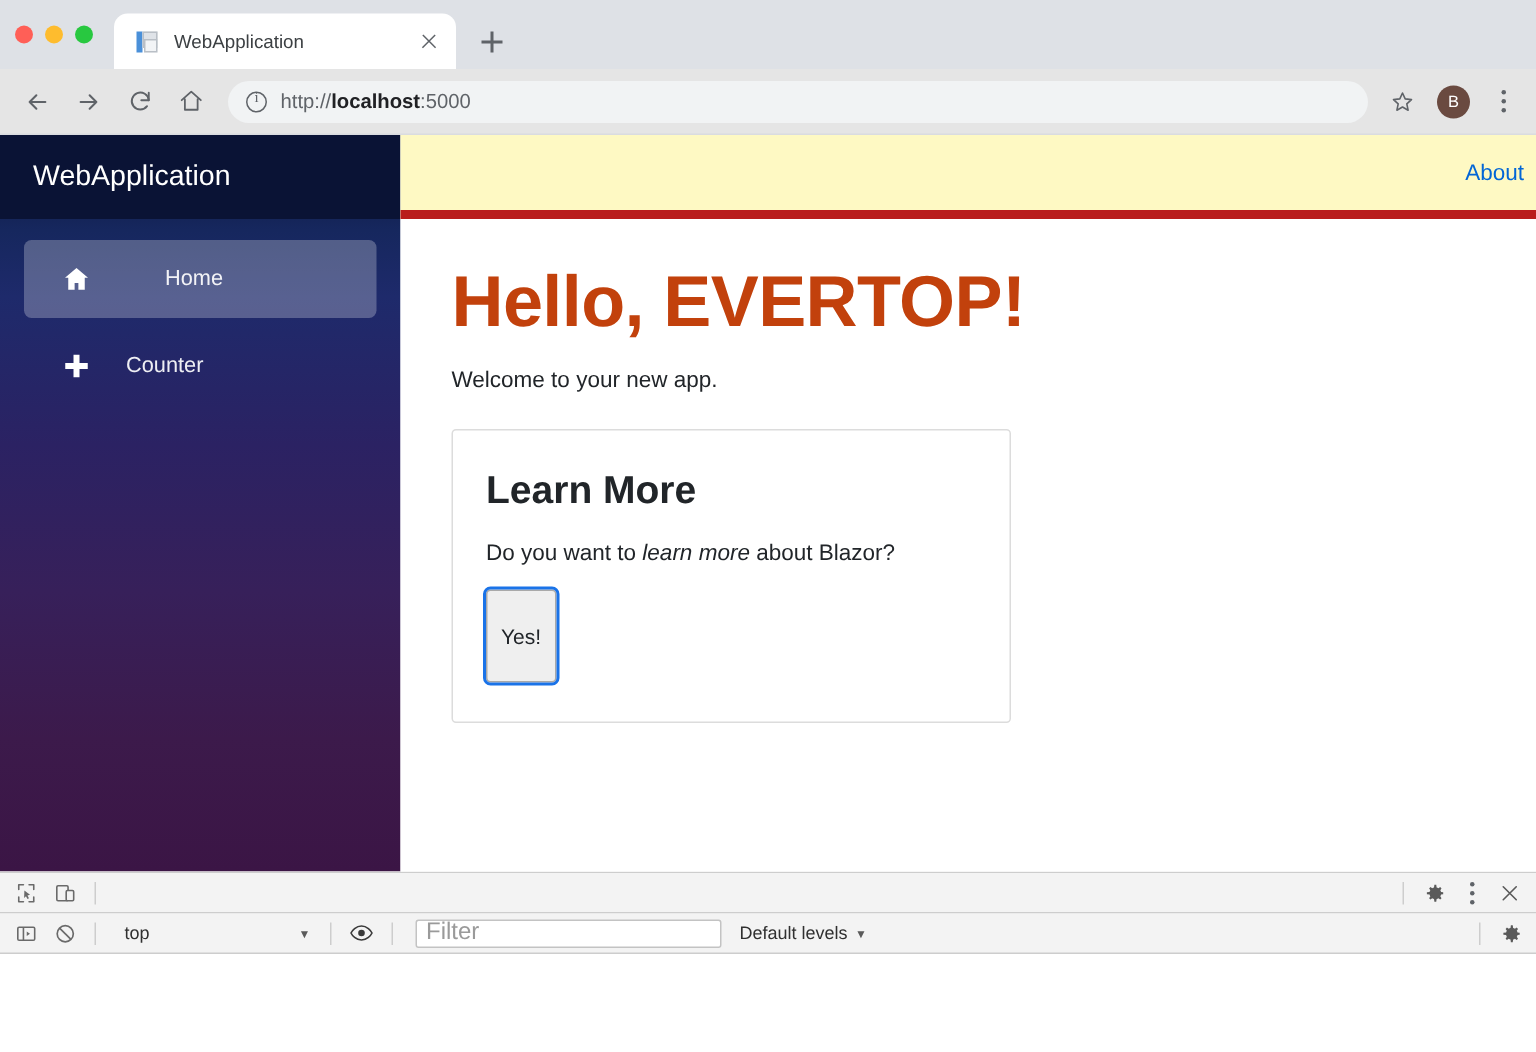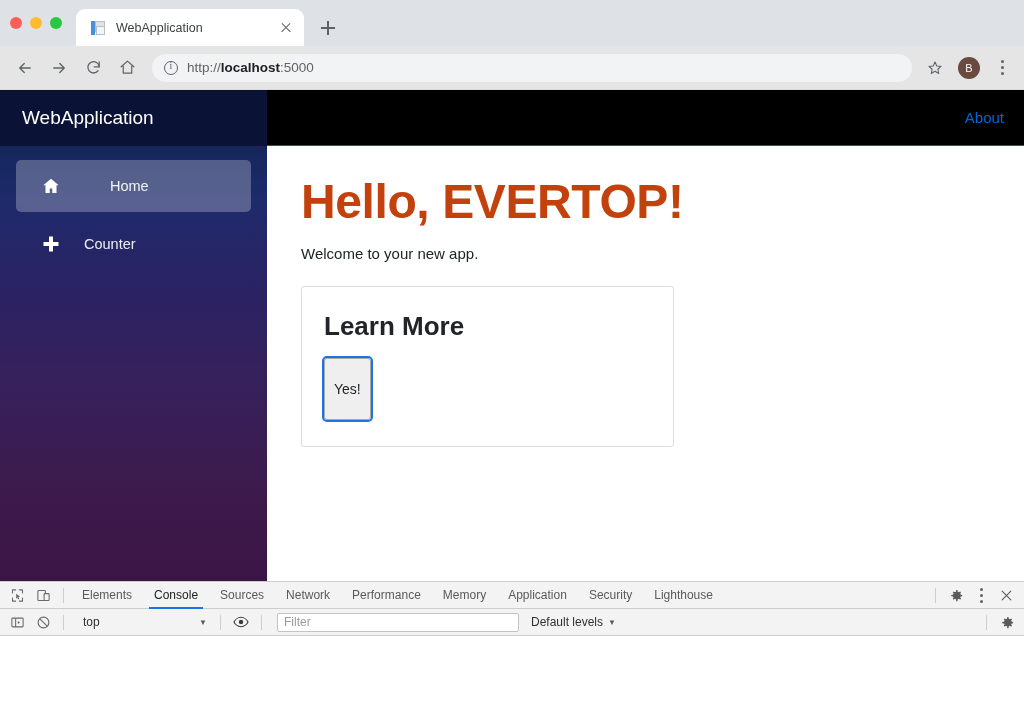--- a/index.html
+++ b/index.html
@@ -118,23 +118,23 @@
   .navitem {
     height: 52px; border-radius: 5px; display: flex; align-items: center;
     padding-left: 24px; gap: 22px; cursor: pointer;
   }
   .navitem.active { background: rgba(255,255,255,0.26); gap: 48px; }
   .navitem .ico { width: 22px; height: 22px; flex: 0 0 22px; display: flex; align-items: center; justify-content: center; }
   .navitem .lbl { color: rgba(255,255,255,0.92); font-size: 14.5px; }
 
   .content { flex: 1; background: #fff; display: flex; flex-direction: column; min-width: 0; }
   .topbar {
-    height: 56px; flex: 0 0 56px; background: #000000;
-    border-bottom: 1px solid #b91c1c;
-    display: flex; align-items: center; justify-content: flex-end; padding-right: 20px;
+    height: 56px; flex: 0 0 56px; background: #fef9c3;
+    border-bottom: 6px solid #b91c1c;
+    display: flex; align-items: center; justify-content: flex-end; padding-right: 8px;
   }
   .about-link { color: #0366d6; font-size: 15px; text-decoration: none; cursor: pointer; }
 
   .main { padding: 28px 34px 0 34px; }
   .h1 { font-size: 48px; font-weight: 700; color: #c2410c; letter-spacing: -0.4px; line-height: 1.15; }
   .welcome { font-size: 15px; color: #212529; margin-top: 16px; }
 
   .card {
     margin-top: 24px; width: 373px; border: 1px solid #dcdcdc; border-radius: 3px;
     padding: 24px 22px 26px 22px; background: #fff;
@@ -184,22 +184,22 @@
     border-bottom: 1px solid #cdcdcd;
     display: flex; align-items: center; padding-left: 4px;
   }
   .ctx-select {
     width: 138px; height: 19px; display: flex; align-items: center;
     justify-content: space-between; padding: 0 6px 0 8px; font-size: 12px;
     color: #303030; cursor: pointer; margin-left: 4px;
   }
   .caret { font-size: 8px; color: #5a5a5a; }
   .filter-input {
-    width: 242px; height: 19px; background: #fff; border: 1px solid #c3c3c3;
-    border-radius: 2px; font-size: 12px; color: #303030; padding: 0 6px;
+    width: 204px; height: 19px; background: #fff; border: 1px solid #c3c3c3;
+    border-radius: 2px; font-size: 16px; color: #303030; padding: 0 6px;
     margin-left: 8px; font-family: "Liberation Sans", sans-serif;
   }
   .filter-input::placeholder { color: #9a9a9a; }
   .levels { font-size: 12px; color: #303030; margin-left: 12px; cursor: pointer; display: flex; gap: 5px; align-items: center; }
 
   .dt-console { flex: 1; background: #fff; position: relative; overflow: hidden; }
   .console-row {
     min-height: 21px; border-bottom: 1px solid #f0f0f0;
     display: flex; align-items: center; padding-left: 22px; padding-right: 10px;
     font-family: "Liberation Mono", monospace; font-size: 11.5px; color: #222;
@@ -320,20 +320,21 @@
       <div class="topbar">
         <span class="about-link">About</span>
       </div>
 
       <div class="main">
         <div class="h1">Hello, EVERTOP!</div>
         <div class="welcome">Welcome to your new app.</div>
 
         <div class="card">
           <div class="card-title">Learn More</div>
+          <div class="card-text"><span>Do you want to </span><i>learn more</i><span> about Blazor?</span></div>
           <button class="yes-btn">Yes!</button>
         </div>
       </div>
     </div>
   </div>
 
   <div class="devtools">
 
     <div class="dt-tabbar">
       <div class="dt-icobtn">
@@ -343,31 +344,20 @@
           </svg>
       </div>
       <div class="dt-icobtn">
         <svg width="15" height="15" viewBox="0 0 24 24">
             <rect x="3" y="4" width="12" height="16" rx="1.3" stroke="#6a6a6a" stroke-width="1.7" fill="none"></rect>
             <rect x="13" y="9" width="8" height="11" rx="1.3" stroke="#6a6a6a" stroke-width="1.7" fill="#f3f3f3"></rect>
           </svg>
       </div>
       <span class="dt-sep"></span>
 
-      <div class="dt-tabs">
-        <div class="dt-tab">Elements</div>
-        <div class="dt-tab active">Console</div>
-        <div class="dt-tab">Sources</div>
-        <div class="dt-tab">Network</div>
-        <div class="dt-tab">Performance</div>
-        <div class="dt-tab">Memory</div>
-        <div class="dt-tab">Application</div>
-        <div class="dt-tab">Security</div>
-        <div class="dt-tab">Lighthouse</div>
-      </div>
 
       <div class="dt-spacer"></div>
 
       <div class="dt-right">
         <span class="dt-sep"></span>
         <div class="dt-icobtn">
           <svg width="15" height="15" viewBox="0 0 24 24">
               <path d="M12 8.4a3.6 3.6 0 1 0 0 7.2 3.6 3.6 0 0 0 0-7.2zm9 4.6v-2l-2.3-.4a7 7 0 0 0-.8-1.9l1.3-1.9-1.4-1.4-1.9 1.3a7 7 0 0 0-1.9-.8L13.6 3h-2l-.4 2.9a7 7 0 0 0-1.9.8L7.4 5.4 6 6.8l1.3 1.9a7 7 0 0 0-.8 1.9L3.6 11v2l2.9.4a7 7 0 0 0 .8 1.9l-1.3 1.9 1.4 1.4 1.9-1.3a7 7 0 0 0 1.9.8l.4 2.9h2l.4-2.9a7 7 0 0 0 1.9-.8l1.9 1.3 1.4-1.4-1.3-1.9a7 7 0 0 0 .8-1.9z" fill="#5a5a5a"></path>
             </svg>
         </div>

